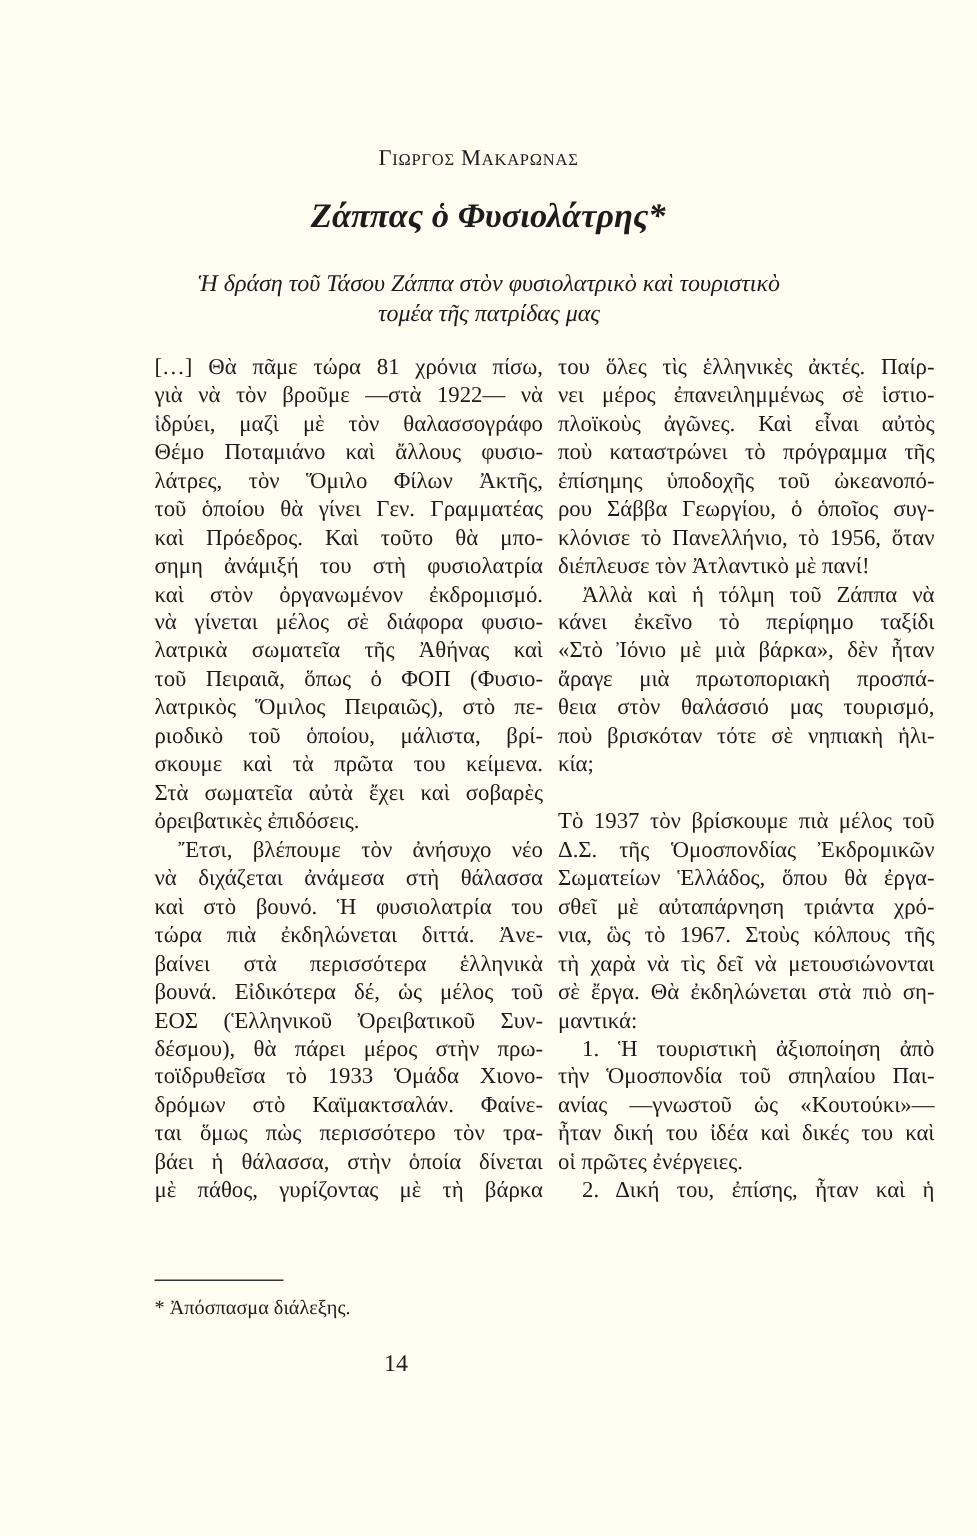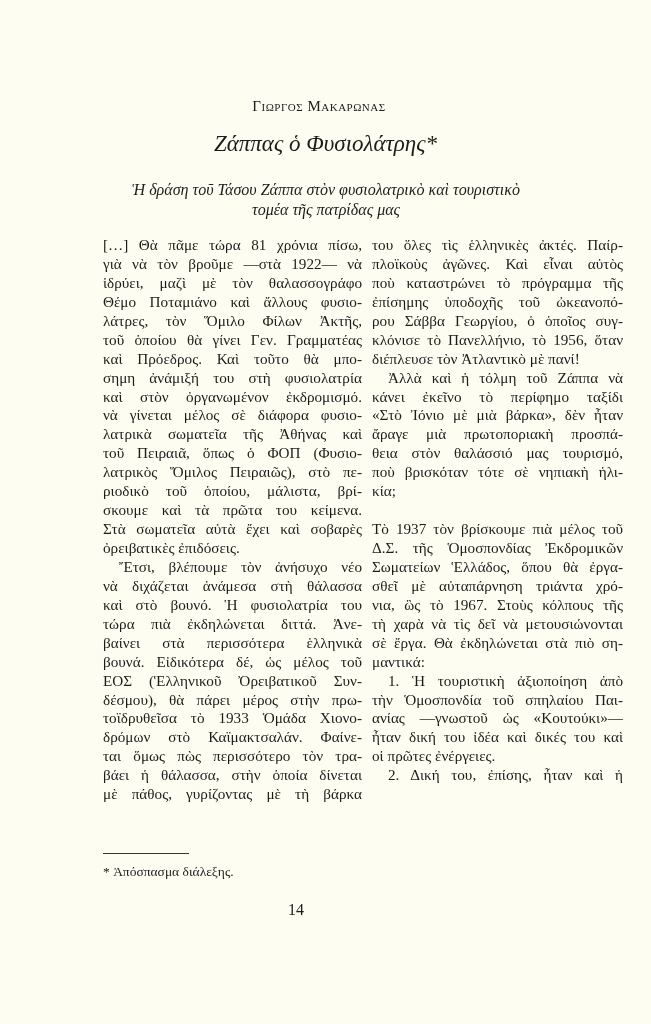--- a/index.html
+++ b/index.html
@@ -11,21 +11,21 @@
     position: relative;
     overflow: hidden;
   }
   .author {
     position: absolute; top: 98px; left: 0; width: 638px;
     text-align: center; font-size: 15px; letter-spacing: 0.5px;
     font-variant: small-caps;
   }
   .title {
     position: absolute; top: 131px; left: 0; width: 651px;
-    text-align: center; font-size: 23px; font-style: italic;
+    text-align: center; font-size: 23px; font-style: italic; font-weight: bold;
   }
   .subtitle {
     position: absolute; top: 180px; left: 110px; width: 432px;
     text-align: center; font-size: 16px; font-style: italic; line-height: 20px;
   }
   .col {
     position: absolute; top: 236px;
     font-size: 15.2px; line-height: 18.95px;
     text-align: justify;
   }
@@ -42,21 +42,21 @@
   .footrule {
     position: absolute; top: 853px; left: 103px; width: 86px;
     border-top: 1px solid #333;
   }
   .footnote {
     position: absolute; top: 864px; left: 103px;
     font-size: 13.5px;
   }
   .pagenum {
     position: absolute; top: 901px; left: 0; width: 528px;
-    text-align: center; font-size: 16px; margin-left: 32px;
+    text-align: center; font-size: 16px;
   }
 </style>
 </head>
 <body>
 
 <div class="author">Γιωργος Μακαρωνας</div>
 <div class="title">Ζάππας ὁ Φυσιολάτρης*</div>
 <div class="subtitle">
   <div>Ἡ δράση τοῦ Τάσου Ζάππα στὸν φυσιολατρικὸ καὶ τουριστικὸ</div>
   <div>τομέα τῆς πατρίδας μας</div>
@@ -90,20 +90,21 @@
   <span class="line">δέσμου), θὰ πάρει μέρος στὴν πρω-</span>
   <span class="line">τοϊδρυθεῖσα τὸ 1933 Ὁμάδα Χιονο-</span>
   <span class="line">δρόμων στὸ Καϊμακτσαλάν. Φαίνε-</span>
   <span class="line">ται ὅμως πὼς περισσότερο τὸν τρα-</span>
   <span class="line">βάει ἡ θάλασσα, στὴν ὁποία δίνεται</span>
   <span class="line">μὲ πάθος, γυρίζοντας μὲ τὴ βάρκα</span>
 </div>
 
 <div class="col right">
   <span class="line">του ὅλες τὶς ἑλληνικὲς ἀκτές. Παίρ-</span>
+  <span class="line">νει μέρος ἐπανειλημμένως σὲ ἱστιο-</span>
   <span class="line">πλοϊκοὺς ἀγῶνες. Καὶ εἶναι αὐτὸς</span>
   <span class="line">ποὺ καταστρώνει τὸ πρόγραμμα τῆς</span>
   <span class="line">ἐπίσημης ὑποδοχῆς τοῦ ὠκεανοπό-</span>
   <span class="line">ρου Σάββα Γεωργίου, ὁ ὁποῖος συγ-</span>
   <span class="line">κλόνισε τὸ Πανελλήνιο, τὸ 1956, ὅταν</span>
   <span class="line last">διέπλευσε τὸν Ἀτλαντικὸ μὲ πανί!</span>
   <span class="line indent">Ἀλλὰ καὶ ἡ τόλμη τοῦ Ζάππα νὰ</span>
   <span class="line">κάνει ἐκεῖνο τὸ περίφημο ταξίδι</span>
   <span class="line">«Στὸ Ἰόνιο μὲ μιὰ βάρκα», δὲν ἦταν</span>
   <span class="line">ἄραγε μιὰ πρωτοποριακὴ προσπά-</span>

